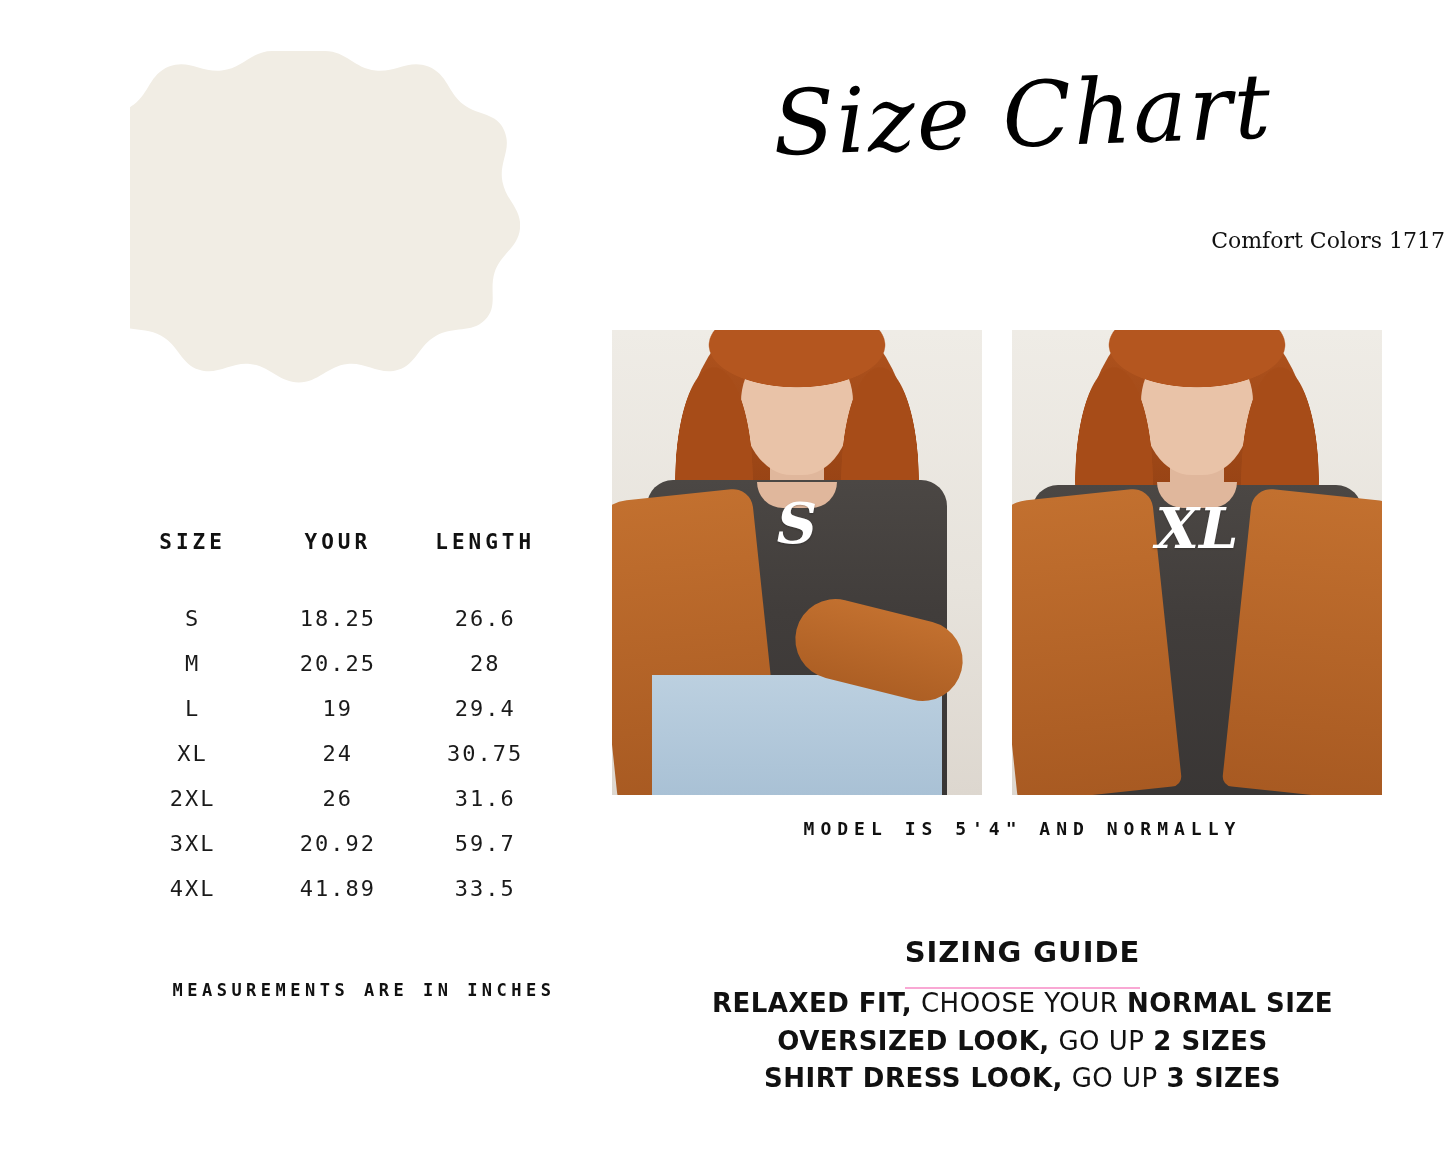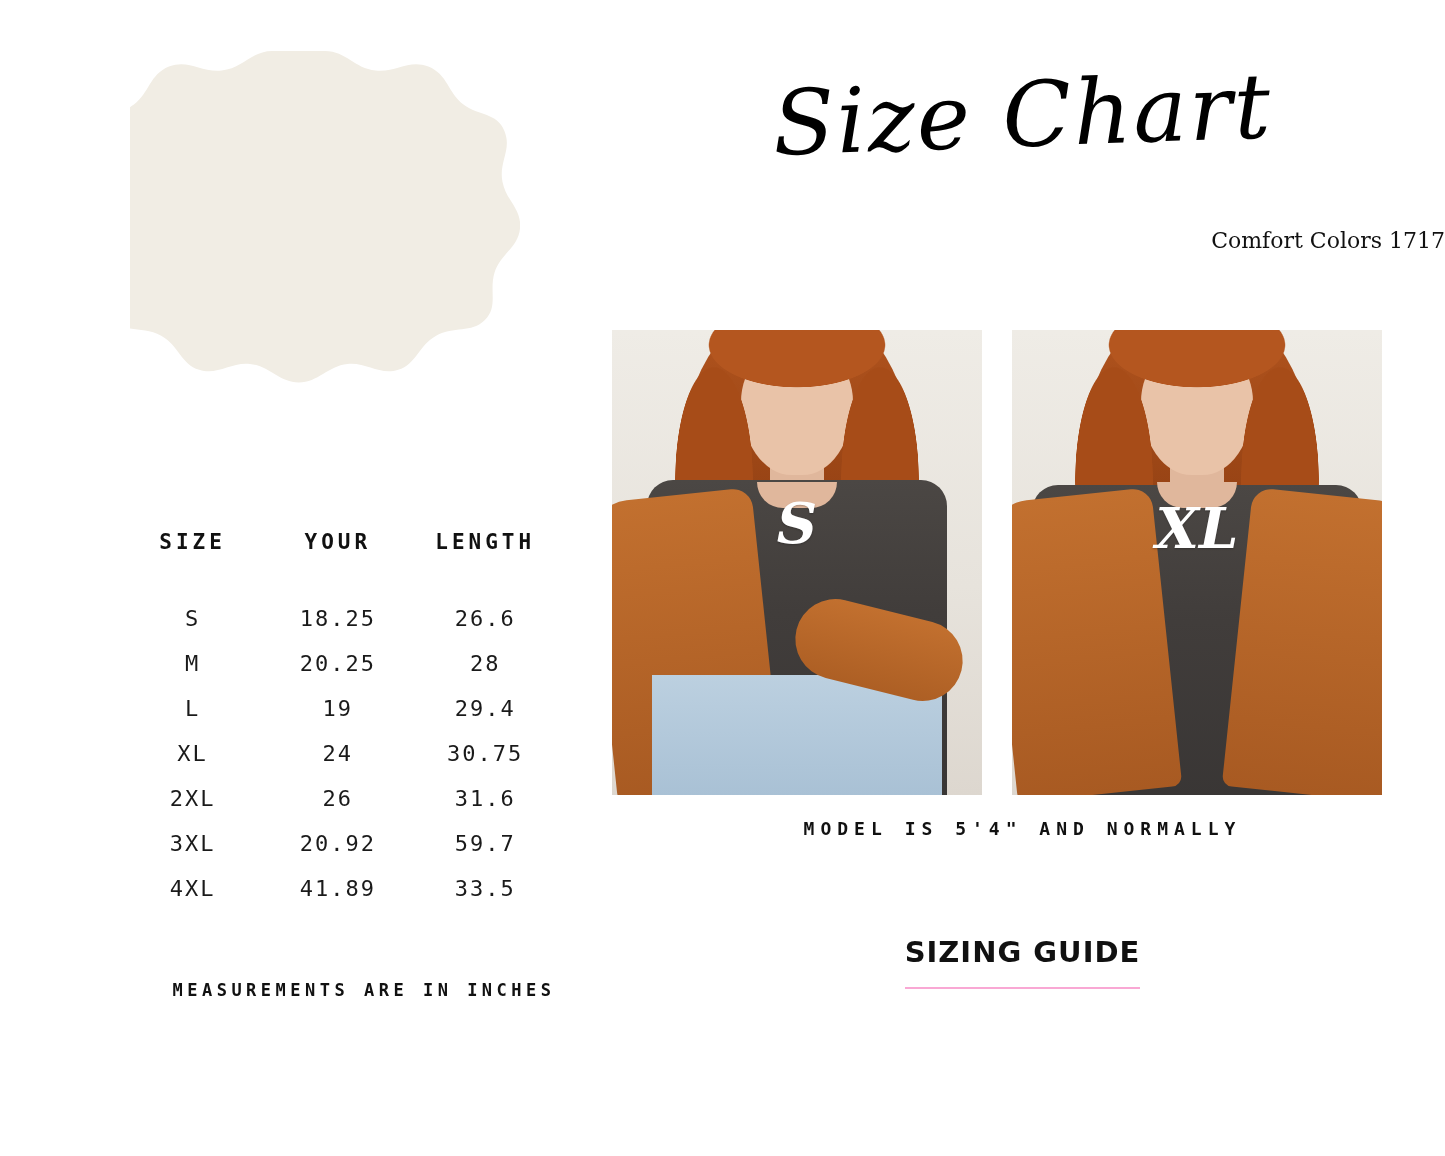--- a/index.html
+++ b/index.html
@@ -411,15 +411,26 @@
     </div>
 
     <div class="model-note">
       <div>MODEL IS 5'4" AND NORMALLY</div>
     </div>
 
     <div class="guide-title">
       <span>SIZING GUIDE</span>
     </div>
 
+    <div class="guide-lines">
+      <div class="row">
+        <b>RELAXED FIT,</b><i> CHOOSE YOUR </i><b>NORMAL SIZE</b>
+      </div>
+      <div class="row">
+        <b>OVERSIZED LOOK,</b><i> GO UP </i><b>2 SIZES</b>
+      </div>
+      <div class="row">
+        <b>SHIRT DRESS LOOK,</b><i> GO UP </i><b>3 SIZES</b>
+      </div>
+    </div>
 
   </div>
 </div>
 
 </body></html>

